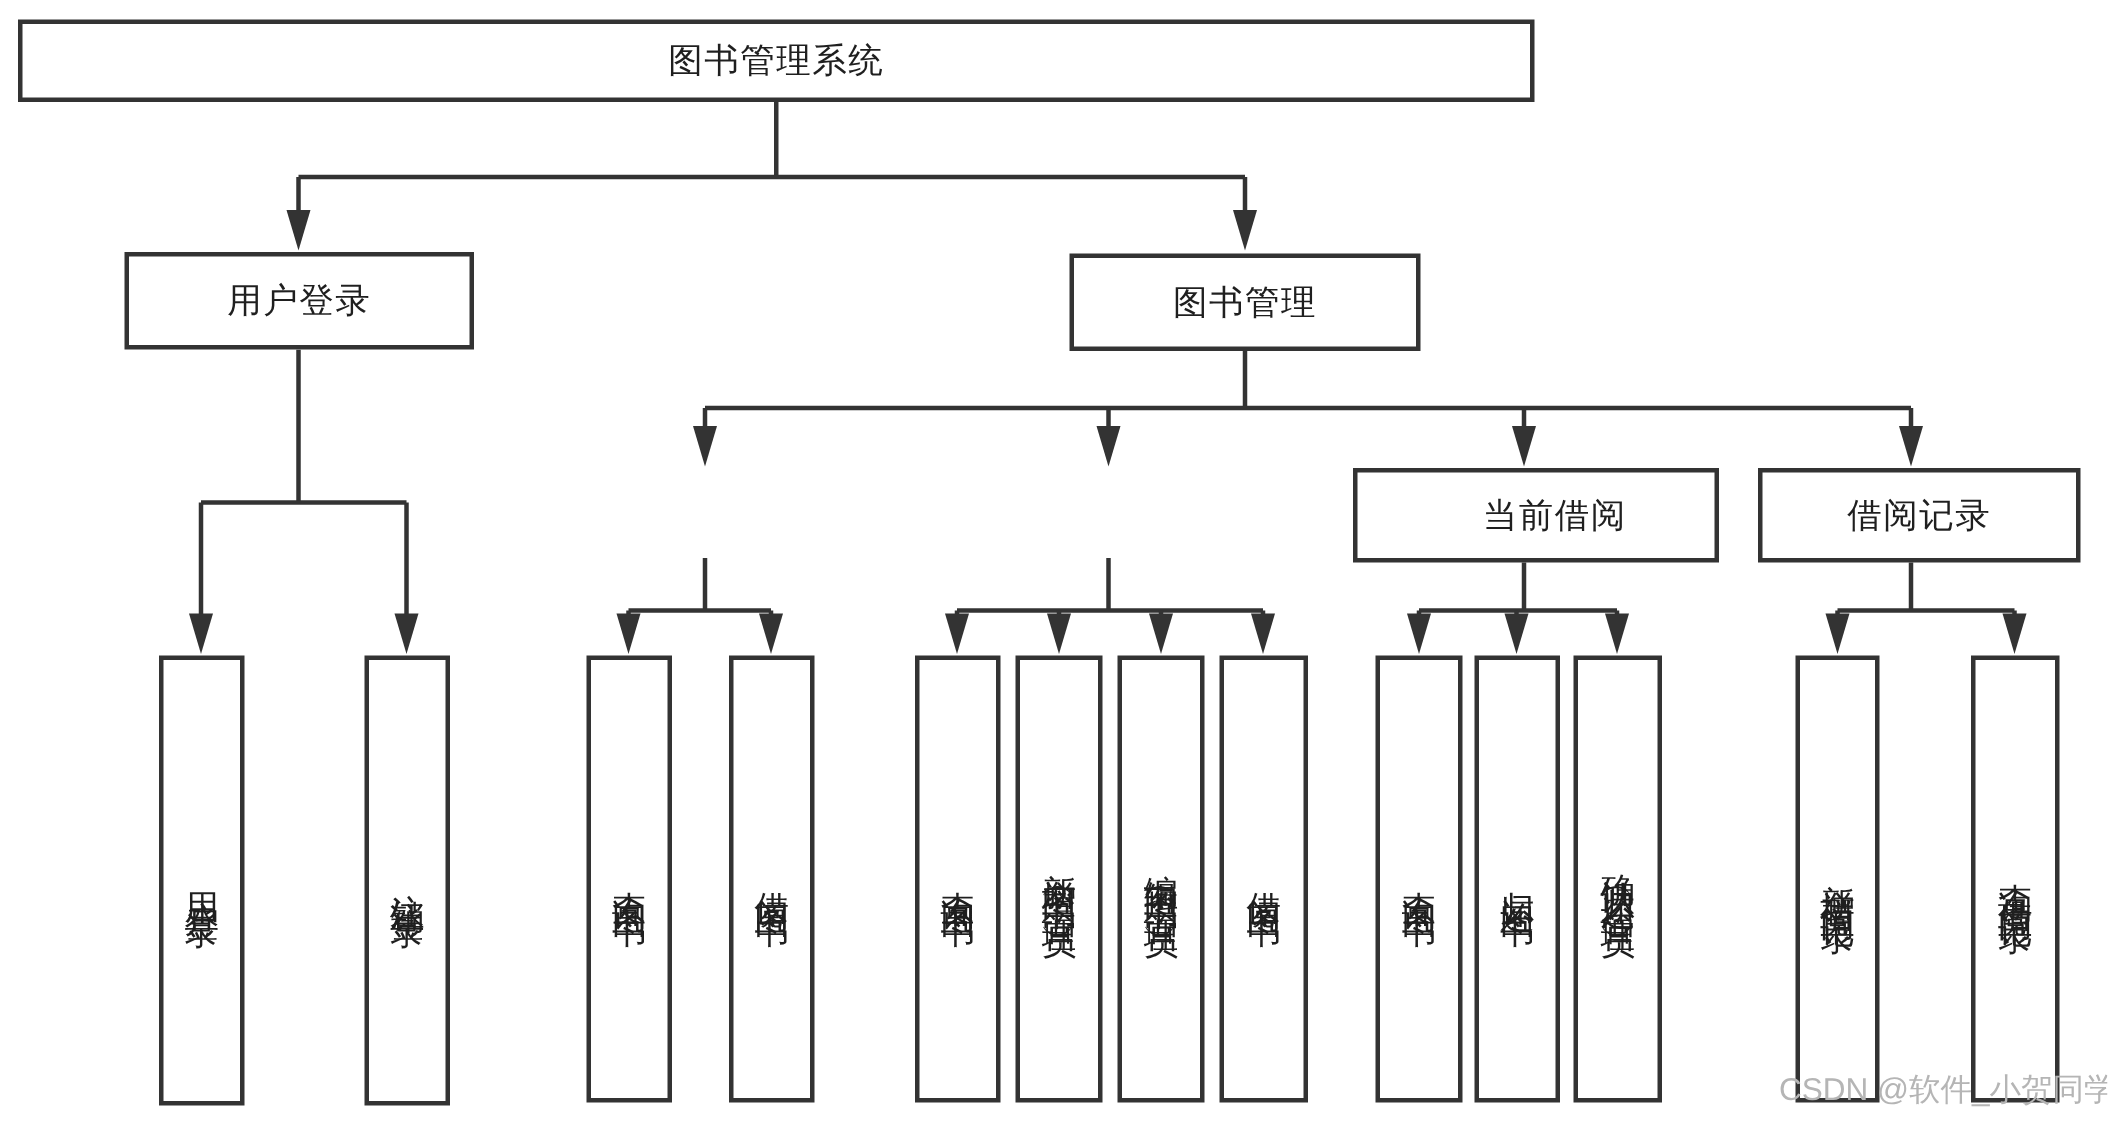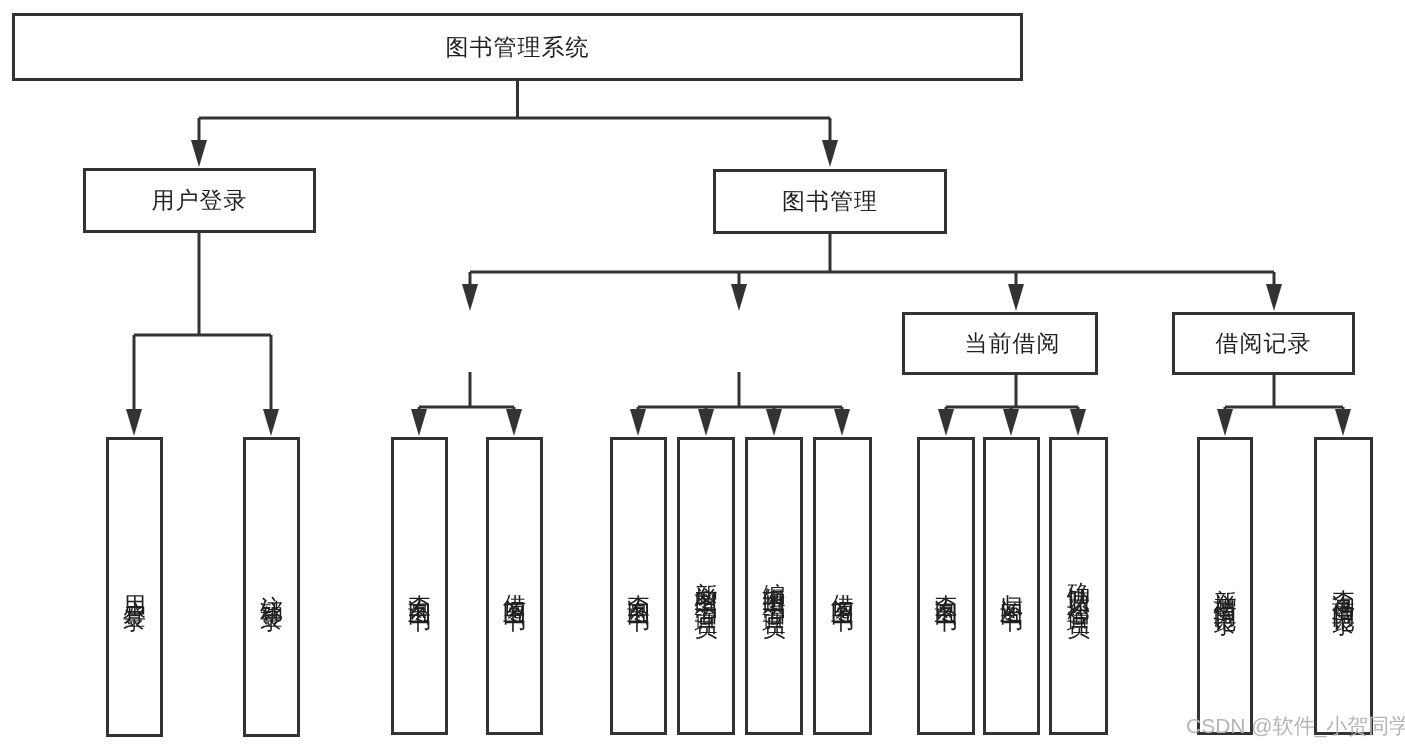--- a/index.html
+++ b/index.html
@@ -131,27 +131,27 @@
     <g>
       <path class="ln" d="M1274 372 L1274 407"></path>
       <path class="ln" d="M1225 407 L1343 407"></path>
       <path class="ln" d="M1225 407 L1225 412"></path>
       <path class="arr" d="M1217 409 L1233 409 L1225 436 Z"></path>
       <path class="ln" d="M1343 407 L1343 412"></path>
       <path class="arr" d="M1335 409 L1351 409 L1343 436 Z"></path>
     </g>
   </svg>
 
-  <div class="box hlabel" style="left:12px; top:13px; width:1011px; height:68px;">图书管理系统</div>
+  <div class="box hlabel" style="left:12px; top:13px; width:1011px; height:55px;">图书管理系统</div>
 
   <div class="box hlabel" style="left:83px; top:168px; width:233px; height:65px;">用户登录</div>
   <div class="box hlabel" style="left:713px; top:169px; width:234px; height:65px;text-align:right;">图书管理</div>
 
-  <div class="box hlabel" style="left:902px; top:312px; width:196px; height:63px;padding-left:25px;">当前借阅</div>
-  <div class="box hlabel" style="left:1172px; top:312px; width:183px; height:63px;">借阅记录</div>
+  <div class="box hlabel" style="left:902px; top:312px; width:244px; height:63px;padding-left:25px;">当前借阅</div>
+  <div class="box hlabel" style="left:1172px; top:312px; width:215px; height:63px;">借阅记录</div>
 
   <div class="box leaf" style="left:106px; top:437px; width:57px; height:300px;">用户登录</div>
   <div class="box leaf" style="left:243px; top:437px; width:57px; height:300px;">注销登录</div>
 
   <div class="box leaf" style="left:391px; top:437px; width:57px; height:298px;">查询图书</div>
   <div class="box leaf" style="left:486px; top:437px; width:57px; height:298px;">借阅图书</div>
 
   <div class="box leaf" style="left:610px; top:437px; width:57px; height:298px;">查询图书</div>
   <div class="box leaf" style="left:677px; top:437px; width:58px; height:298px;">新增图书（管理员）</div>
   <div class="box leaf" style="left:745px; top:437px; width:58px; height:298px;">编辑图书（管理员）</div>

